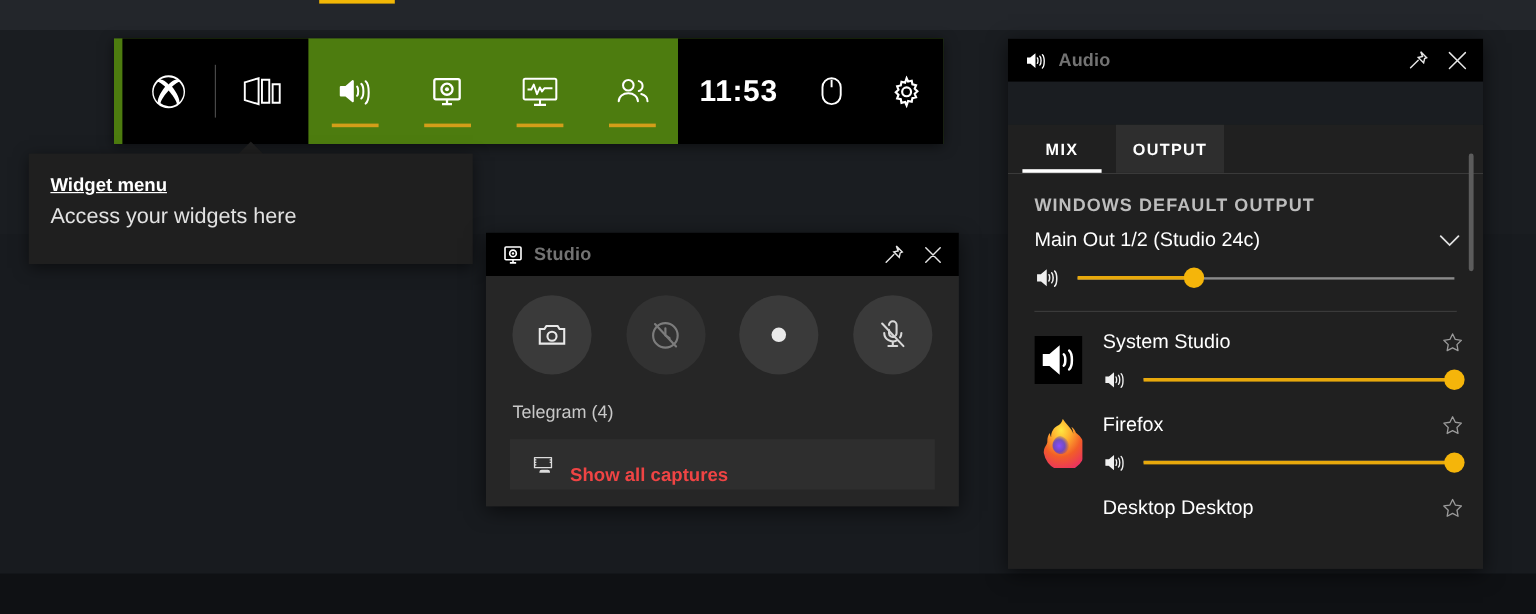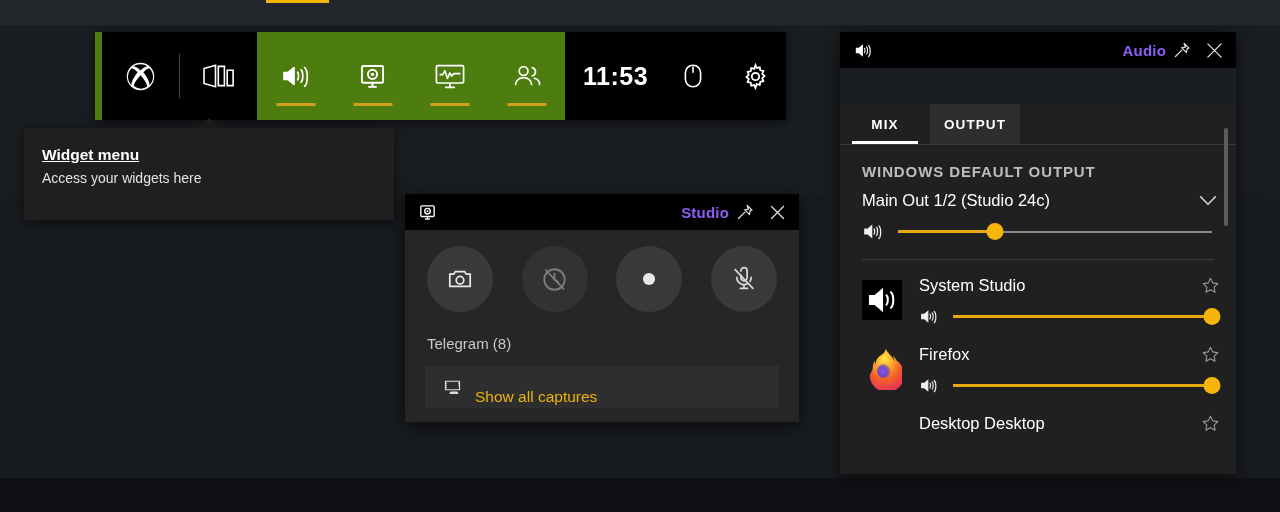--- a/index.html
+++ b/index.html
@@ -75,31 +75,31 @@
     box-shadow: 0 3px 12px rgba(0,0,0,.5);
   }
   .tooltip-arrow {
     position: absolute; left: 198px; top: 118px;
     width: 0; height: 0;
     border-left: 11px solid transparent;
     border-right: 11px solid transparent;
     border-bottom: 11px solid #1f1f1f;
   }
   .tt-title { color: #ffffff; font-size: 15.5px; font-weight: 700; margin-bottom: 6px; text-decoration: underline; }
-  .tt-sub   { color: #e2e2e2; font-size: 14px; font-weight: 400; }
+  .tt-sub   { color: #e2e2e2; font-size: 18px; font-weight: 400; }
 
   
   .panel { position: absolute; box-shadow: 0 4px 16px rgba(0,0,0,.6); }
   .panel-titlebar {
     display: flex; align-items: center;
     height: 36px; background: #000000; padding: 0 6px 0 14px;
   }
   .panel-title {
-    color: #8b5cf6; font-size: 15px; font-weight: 600;
-    margin-left: 9px; flex: 1; letter-spacing: .2px; text-align: right;
+    color: #737373; font-size: 15px; font-weight: 600;
+    margin-left: 9px; flex: 1; letter-spacing: .2px;
   }
   .tb-iconbtn {
     width: 32px; height: 30px;
     display: flex; align-items: center; justify-content: center;
     cursor: pointer;
   }
 
   
   #capture-panel { left: 405px; top: 194px; width: 394px; }
   .capture-body { background: #262626; padding: 16px 20px 14px 20px; }
@@ -112,21 +112,21 @@
   }
   .cap-circle.dim { background: #323232; }
   .cap-label { color: #c8c8c8; font-size: 15px; margin-top: 23px; margin-left: 2px; }
   .cap-showall {
     margin-top: 14px; height: 42px;
     background: #2e2e2e;
     display: flex; align-items: center; padding-left: 18px;
     cursor: pointer;
   }
   .cap-showall span.lbl {
-    color: #eab308; font-size: 15.5px; font-weight: 400; margin-left: 13px; margin-top: 20px;
+    color: #ef4444; font-size: 15.5px; font-weight: 700; margin-left: 13px; margin-top: 20px;
   }
 
   
   #audio-panel { left: 840px; top: 32px; width: 396px; height: 442px; overflow: hidden; }
   .audio-body { background: #202020; height: 406px; position: relative; margin-top: 36px; }
   .audio-tabs { display: flex; height: 40px; background: #202020; position: relative; }
   .audio-tab {
     width: 90px; display: flex; align-items: center; justify-content: center;
     color: #ffffff; font-size: 13.5px; font-weight: 700; letter-spacing: 1.1px;
     cursor: pointer; position: relative;
@@ -334,21 +334,21 @@
             <path d="M9.1 4.5a2.9 2.9 0 0 1 5.8 0v6.2a2.9 2.9 0 0 1-.5 1.6"></path>
             <path d="M9.1 8.4v2.4a2.9 2.9 0 0 0 4.3 2.5"></path>
             <path d="M5.4 10.6a6.6 6.6 0 0 0 9.7 5.7M18.6 10.6a6.6 6.6 0 0 1-1 3.5"></path>
             <path d="M12 17.4v3.2M8.6 20.6h6.8"></path>
             <path d="M3.8 3.3l16.4 17.4"></path>
           </svg>
         </div>
 
       </div>
 
-      <div class="cap-label">Telegram (8)</div>
+      <div class="cap-label">Telegram (4)</div>
 
       <div class="cap-showall">
         <svg width="19" height="18" viewBox="0 0 24 24" fill="none" stroke="#dcdcdc" stroke-width="1.5" stroke-linejoin="round">
           <path d="M2.6 4.4h18.8v11.2H2.6z"></path>
           <path d="M2.6 6.9h2M2.6 9.7h2M2.6 12.5h2M19.4 6.9h2M19.4 9.7h2"></path>
           <path d="M10.6 17.9h6.6a2.6 2.6 0 0 1 2.6 2.6v.8h-11.8v-.8a2.6 2.6 0 0 1 2.6-2.6z" fill="#dcdcdc" stroke="none"></path>
         </svg>
         <span class="lbl">Show all captures</span>
       </div>
     </div>

